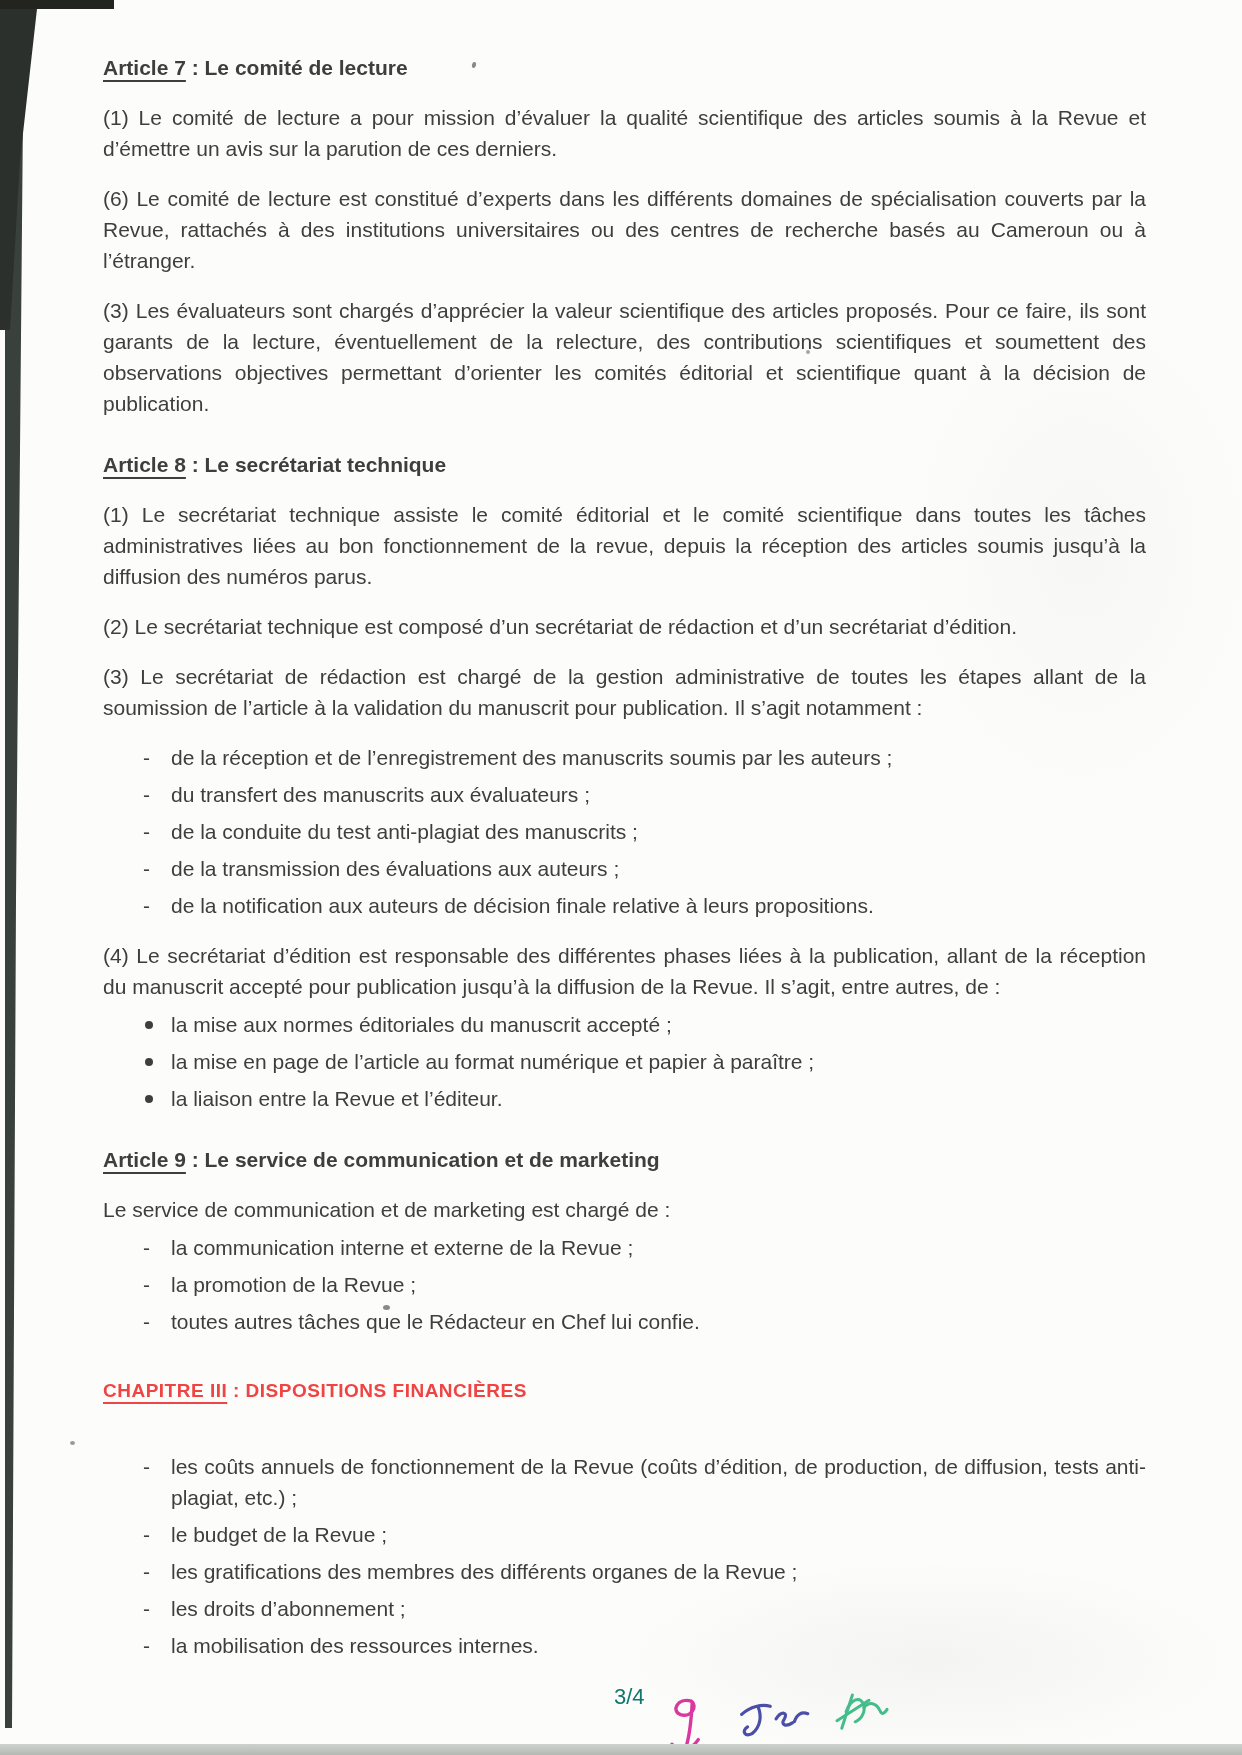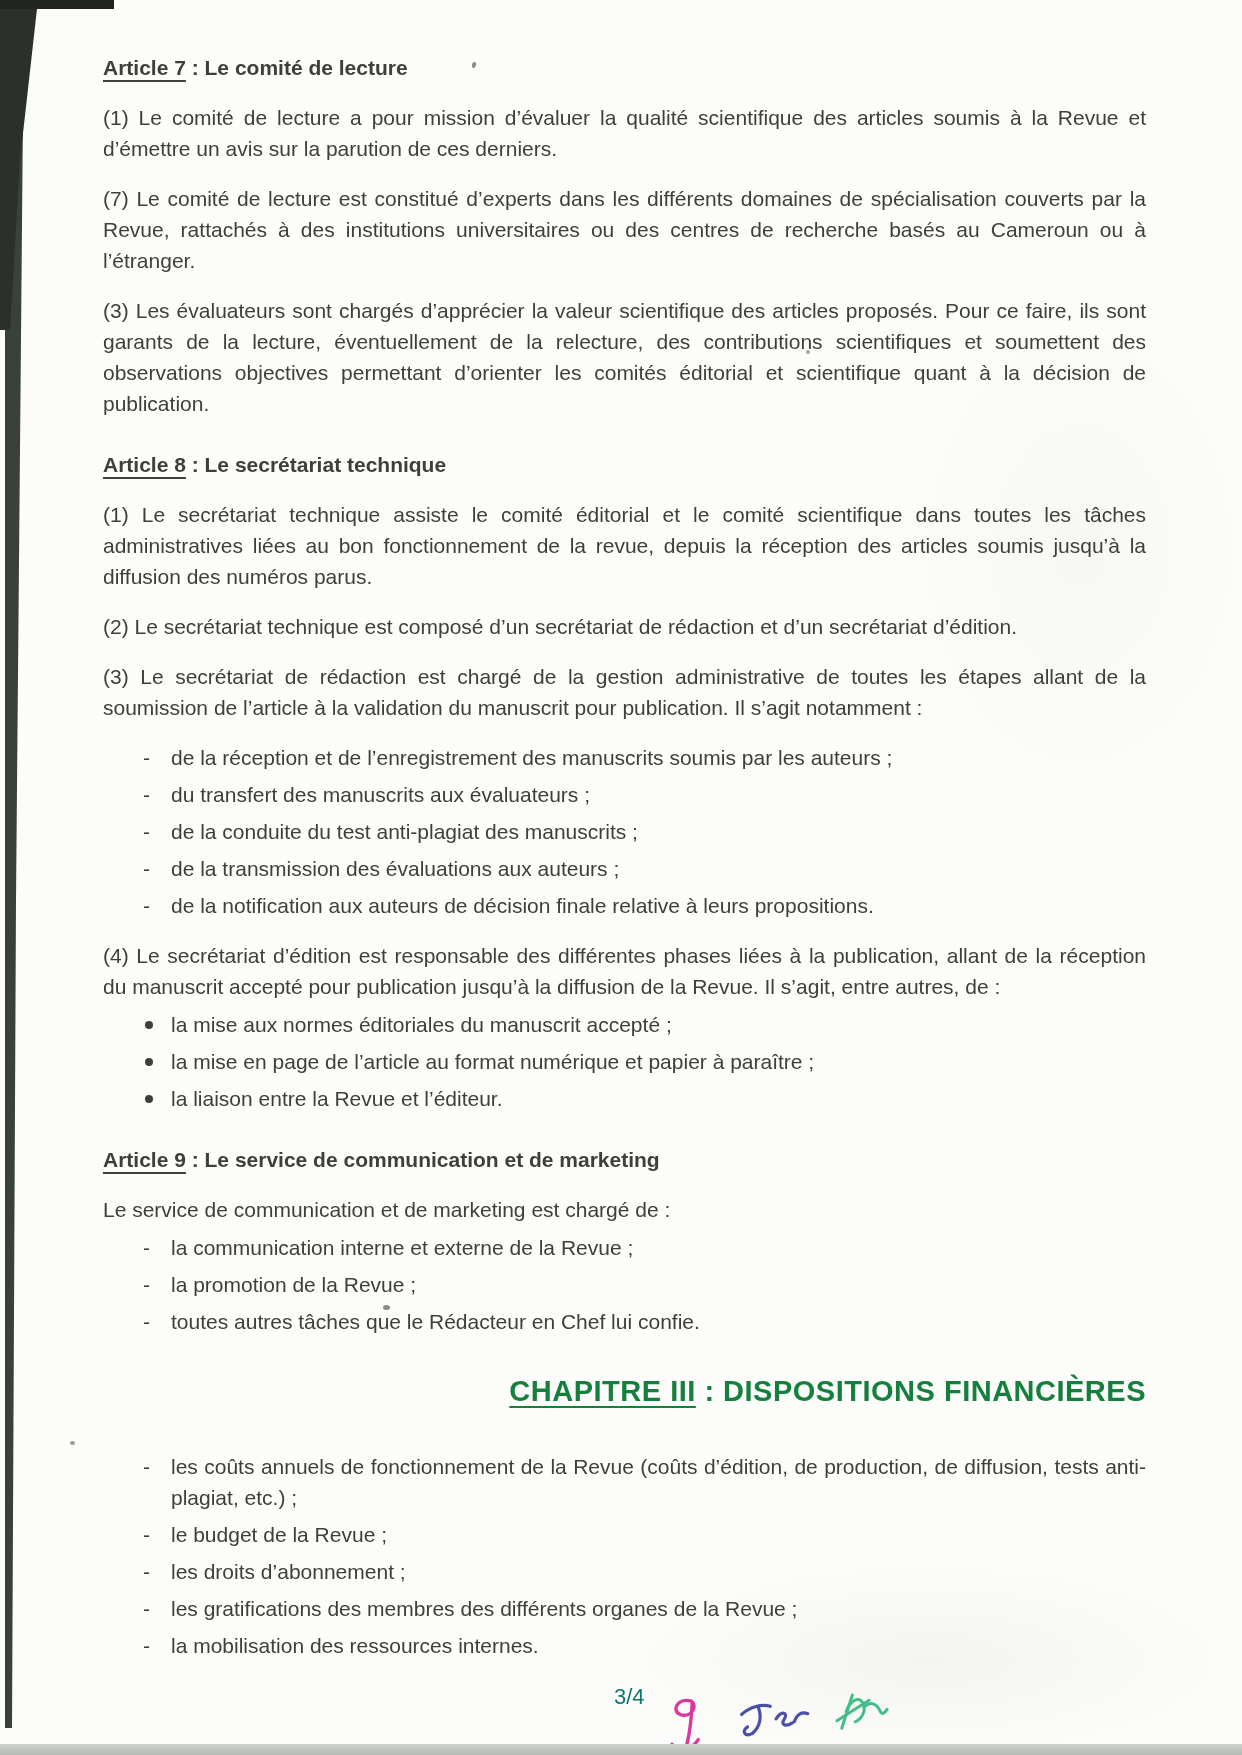--- a/index.html
+++ b/index.html
@@ -33,22 +33,22 @@
 
   .doc{position:absolute;left:103px;top:40px;width:1043px;}
   p,h1,h2,ul{margin:0;padding:0;}
   .para,.lead{font-size:21px;line-height:31px;text-align:justify;margin-bottom:19px;}
   .tight{margin-bottom:7px;}
   .heading{font-size:21px;line-height:31px;font-weight:bold;margin:30px 0 19px;}
   .doc > .heading:first-child{margin-top:12px;}
   .heading .label,.lead .label,.chapter .label{
     text-decoration:underline;text-decoration-thickness:2px;text-underline-offset:5px;}
   .lead .label{font-weight:bold;}
-  .chapter{font-size:29px;line-height:36px;font-weight:bold;text-align:right;
-    letter-spacing:0.5px;margin:36px 0 42px;color:#15803d;}
+  .chapter{font-size:19px;line-height:36px;font-weight:bold;text-align:left;
+    letter-spacing:0.5px;margin:36px 0 42px;color:#ef4444;}
   .list{list-style:none;font-size:21px;line-height:31px;margin-bottom:19px;}
   .list li{position:relative;padding-left:68px;margin-bottom:6px;text-align:justify;}
   .marker{position:absolute;left:40px;top:0;}
   .dashes .marker::before{content:"-";}
   .bullets .marker{width:8px;height:8px;background:#3e3e3c;border-radius:50%;
     top:12px;left:42px;}
   .page-number{position:absolute;left:614px;top:1684px;font-size:22px;color:#0f766e;}
   .sig{position:absolute;}
   .sig svg{display:block;}
   .sig-1{left:666px;top:1696px;transform:rotate(3deg);}
@@ -59,21 +59,21 @@
 <body>
 
 <div class="page">
 
   <div class="shade shade-a"></div>
   <div class="shade shade-b"></div>
 
   <div class="doc">
       <h2 class="heading"><span class="label">Article 7</span><span class="rest"> : Le comité de lecture</span></h2>
       <p class="para">(1) Le comité de lecture a pour mission d’évaluer la qualité scientifique des articles soumis à la Revue et d’émettre un avis sur la parution de ces derniers.</p>
-      <p class="para">(7) Le comité de lecture est constitué d’experts dans les différents domaines de spécialisation couverts par la Revue, rattachés à des institutions universitaires ou des centres de recherche basés au Cameroun ou à l’étranger.</p>
+      <p class="para">(6) Le comité de lecture est constitué d’experts dans les différents domaines de spécialisation couverts par la Revue, rattachés à des institutions universitaires ou des centres de recherche basés au Cameroun ou à l’étranger.</p>
       <p class="para">(3) Les évaluateurs sont chargés d’apprécier la valeur scientifique des articles proposés. Pour ce faire, ils sont garants de la lecture, éventuellement de la relecture, des contributions scientifiques et soumettent des observations objectives permettant d’orienter les comités éditorial et scientifique quant à la décision de publication.</p>
       <h2 class="heading"><span class="label">Article 8</span><span class="rest"> : Le secrétariat technique</span></h2>
       <p class="para">(1) Le secrétariat technique assiste le comité éditorial et le comité scientifique dans toutes les tâches administratives liées au bon fonctionnement de la revue, depuis la réception des articles soumis jusqu’à la diffusion des numéros parus.</p>
       <p class="para">(2) Le secrétariat technique est composé d’un secrétariat de rédaction et d’un secrétariat d’édition.</p>
       <p class="para">(3) Le secrétariat de rédaction est chargé de la gestion administrative de toutes les étapes allant de la soumission de l’article à la validation du manuscrit pour publication. Il s’agit notamment :</p>
       <ul class="list dashes">
         <li><span class="marker"></span><span class="txt">de la réception et de l’enregistrement des manuscrits soumis par les auteurs ;</span></li>
         <li><span class="marker"></span><span class="txt">du transfert des manuscrits aux évaluateurs ;</span></li>
         <li><span class="marker"></span><span class="txt">de la conduite du test anti-plagiat des manuscrits ;</span></li>
         <li><span class="marker"></span><span class="txt">de la transmission des évaluations aux auteurs ;</span></li>
@@ -89,22 +89,22 @@
       <p class="para tight">Le service de communication et de marketing est chargé de :</p>
       <ul class="list dashes">
         <li><span class="marker"></span><span class="txt">la communication interne et externe de la Revue ;</span></li>
         <li><span class="marker"></span><span class="txt">la promotion de la Revue ;</span></li>
         <li><span class="marker"></span><span class="txt">toutes autres tâches que le Rédacteur en Chef lui confie.</span></li>
       </ul>
       <h1 class="chapter"><span class="label">CHAPITRE III</span><span class="rest"> : DISPOSITIONS FINANCIÈRES</span></h1>
       <ul class="list dashes">
         <li><span class="marker"></span><span class="txt">les coûts annuels de fonctionnement de la Revue (coûts d’édition, de production, de diffusion, tests anti-plagiat, etc.) ;</span></li>
         <li><span class="marker"></span><span class="txt">le budget de la Revue ;</span></li>
+        <li><span class="marker"></span><span class="txt">les gratifications des membres des différents organes de la Revue ;</span></li>
         <li><span class="marker"></span><span class="txt">les droits d’abonnement ;</span></li>
-        <li><span class="marker"></span><span class="txt">les gratifications des membres des différents organes de la Revue ;</span></li>
         <li><span class="marker"></span><span class="txt">la mobilisation des ressources internes.</span></li>
       </ul>
     </div>
 
   <div class="page-number">3/4</div>
 
   <div class="sig sig-1">
     <svg width="44" height="60" viewBox="0 0 44 60" fill="none" stroke-width="3.4" stroke-linecap="round" stroke-linejoin="round" stroke="#d9399f">
       <path d="M24 5 C10 2, 4 16, 14 19 C25 22, 31 9, 24 5"></path>
       <path d="M25 6 C25 20, 24 40, 21 52"></path>

